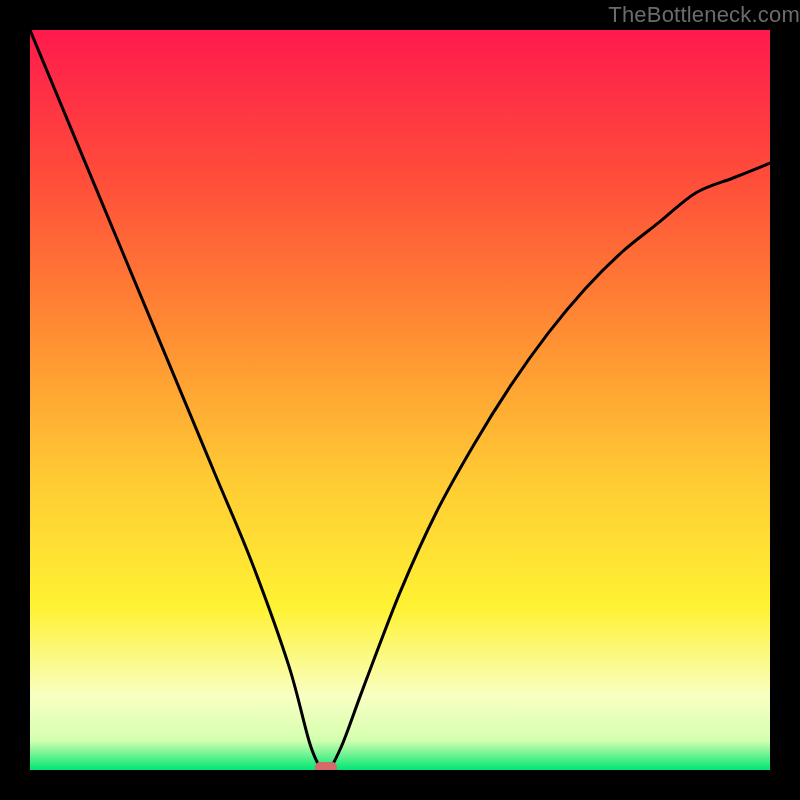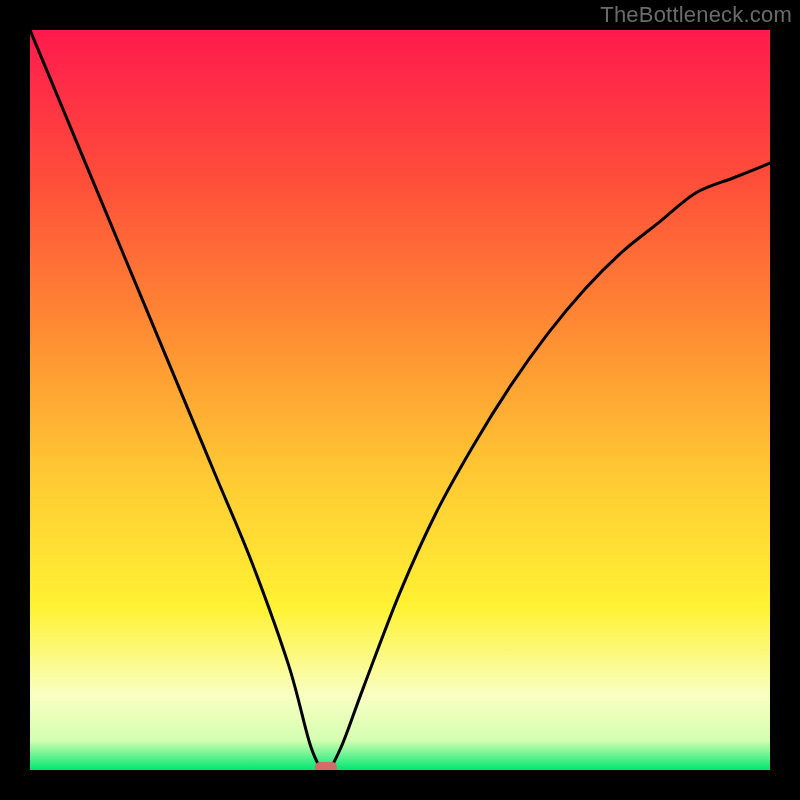--- a/index.html
+++ b/index.html
@@ -13,21 +13,21 @@
   }
   .outer {
     position: relative;
     width: 800px;
     height: 800px;
     background: #000;
   }
   .watermark {
     position: absolute;
     top: 2px;
-    right: 8px;
+    right: 0;
     color: #6b6b6b;
     font-size: 22px;
     font-weight: 500;
     letter-spacing: 0.2px;
     user-select: none;
     margin-left: 8px;
   }
   .plot {
     position: absolute;
     left: 30px;

